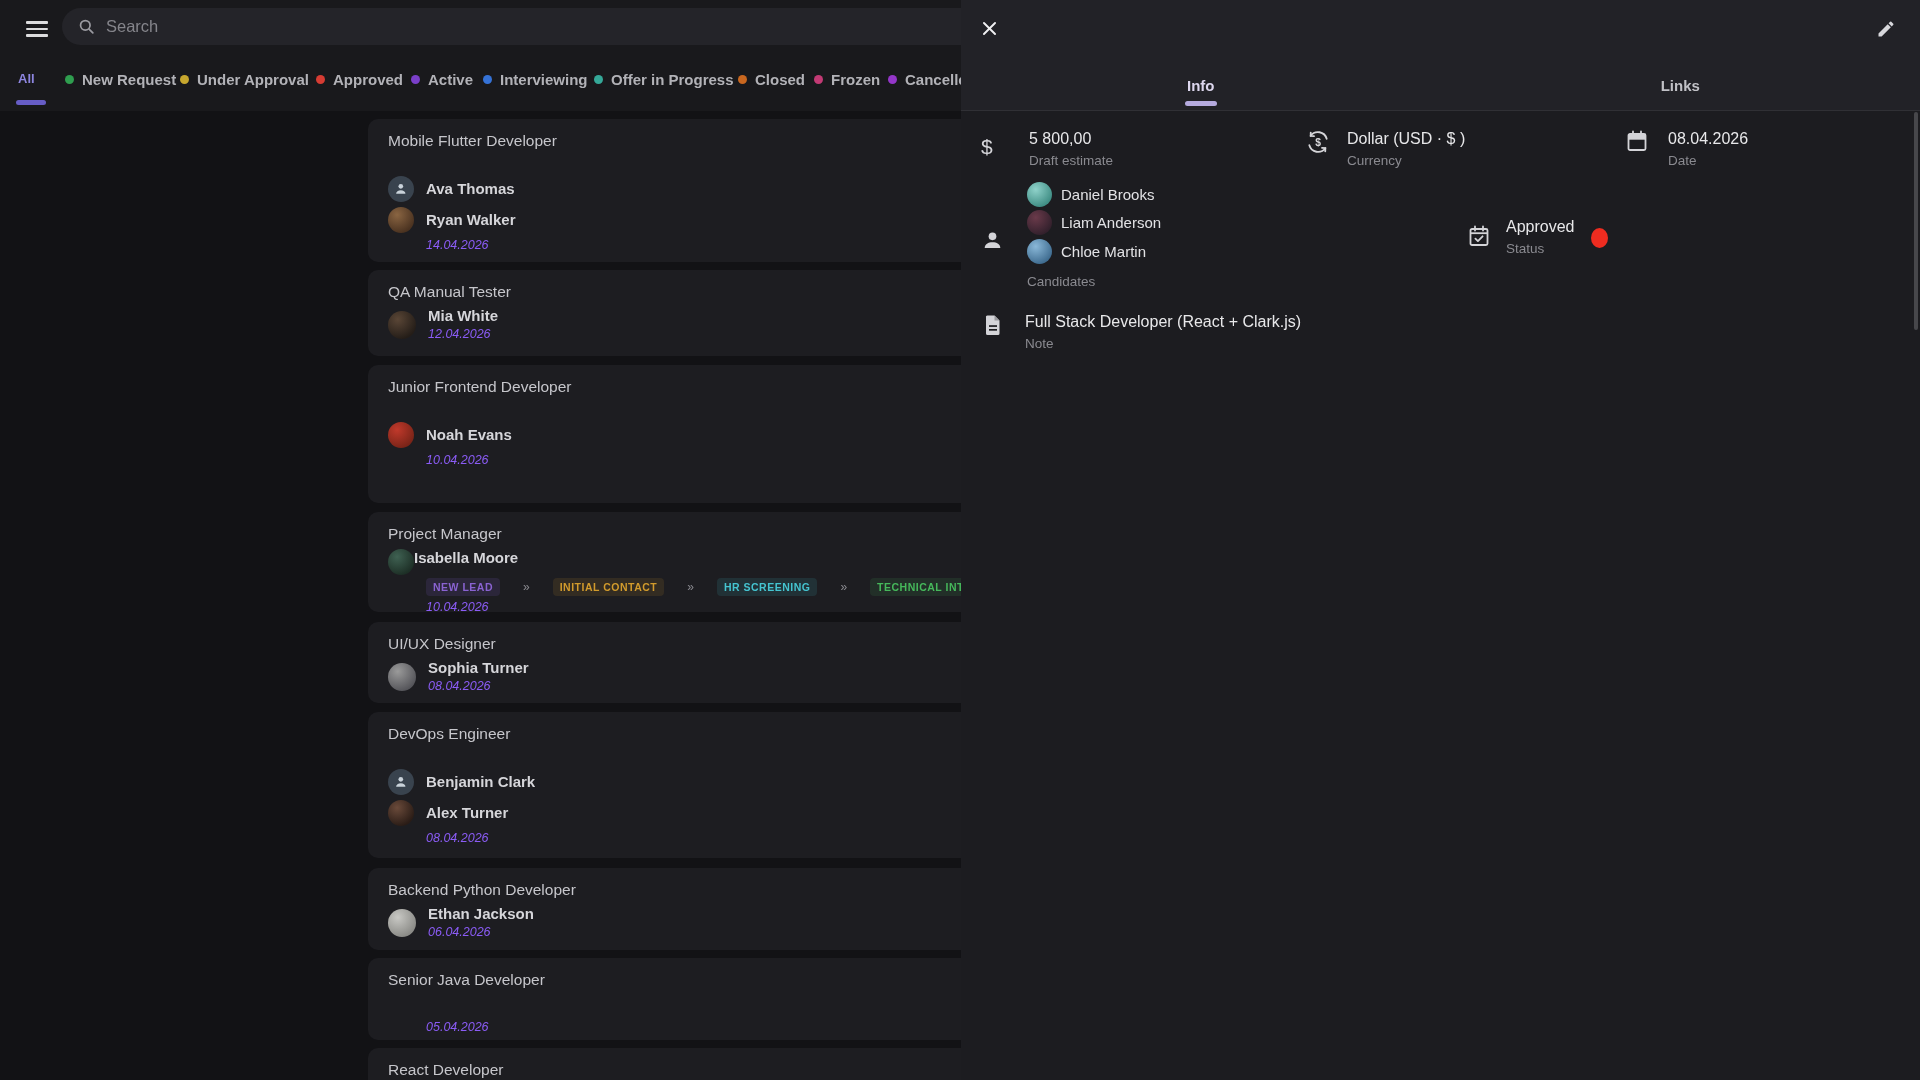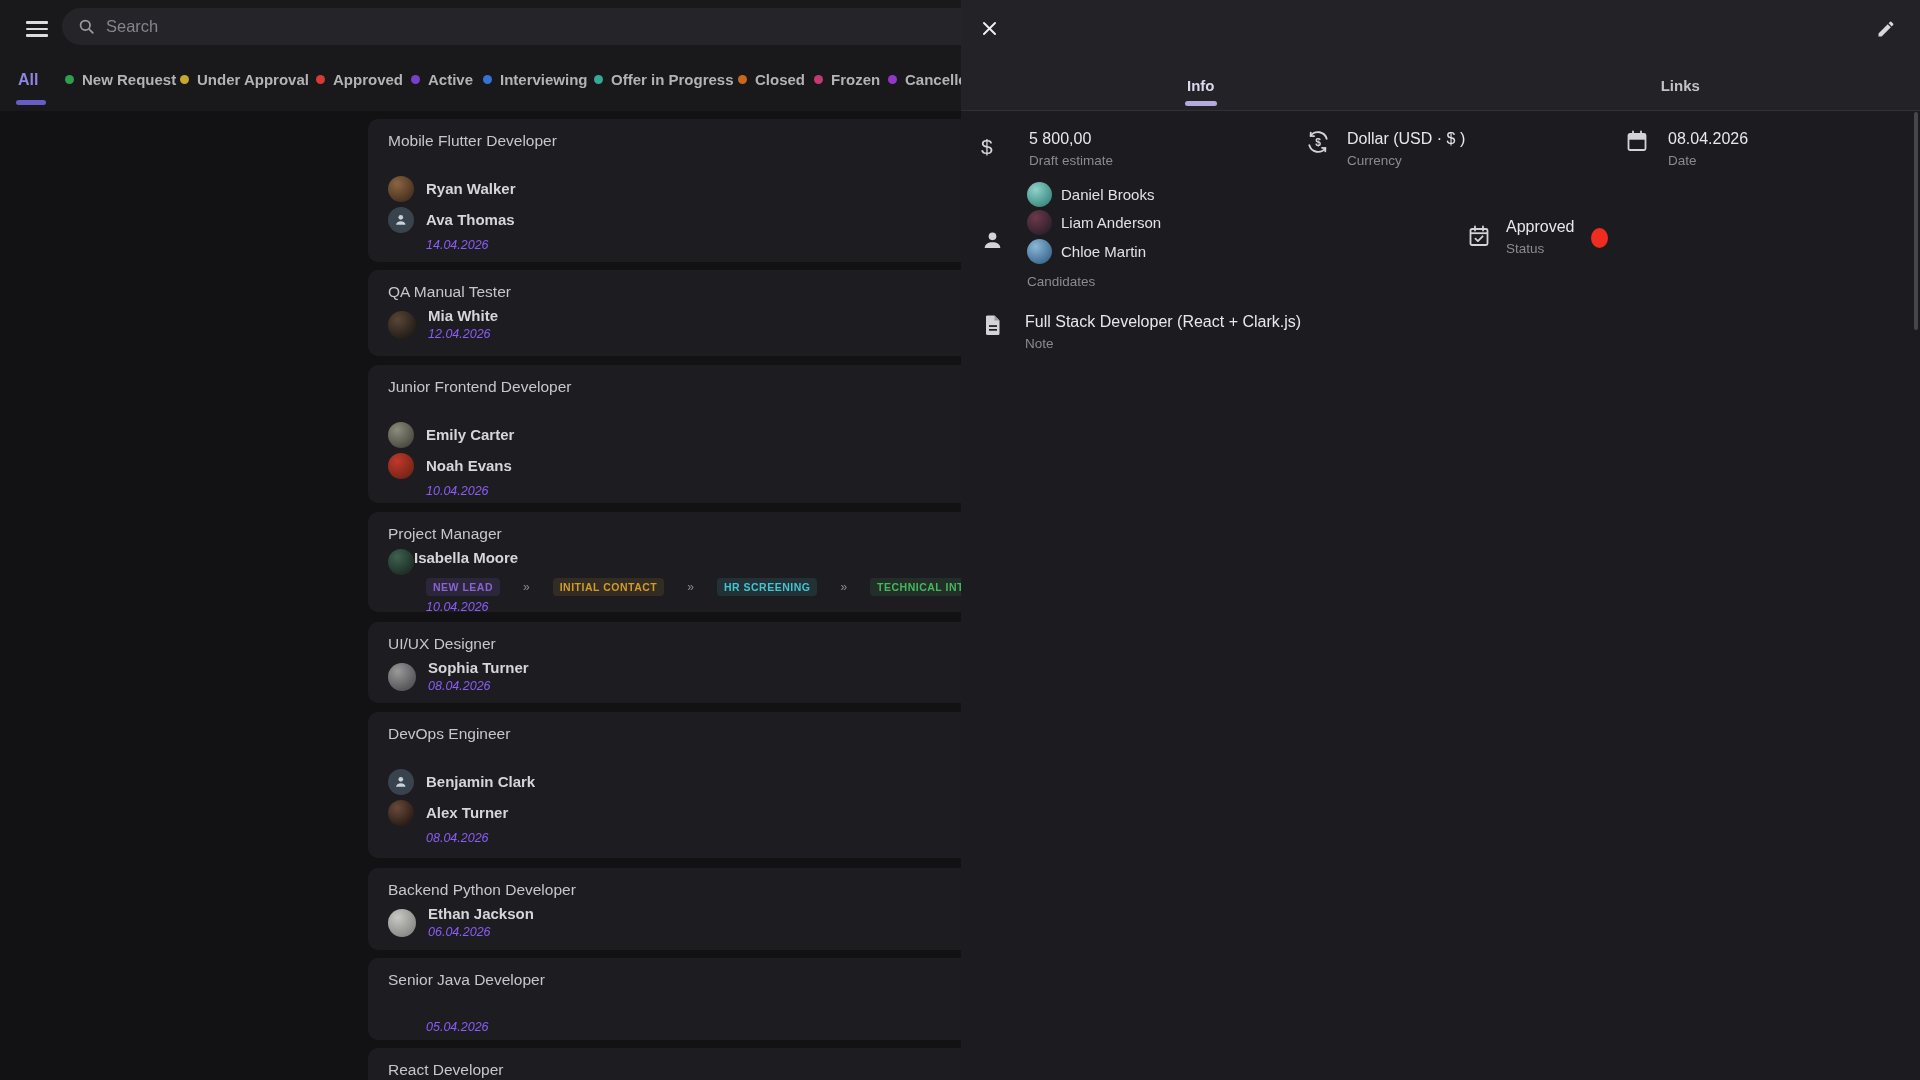--- a/index.html
+++ b/index.html
@@ -9,21 +9,21 @@
 
   
   .top-area { position:absolute; left:0; top:0; width:1920px; height:111px; background:#19191c; }
   .hamburger { position:absolute; left:26px; top:16px; width:28px; height:26px; display:flex; flex-direction:column; justify-content:center; gap:4px; cursor:pointer; }
   .hamburger span { display:block; width:22px; height:2.4px; background:#dcdcde; border-radius:1px; }
   .search-pill { position:absolute; left:62px; top:8px; width:1000px; height:37px; background:#242429; border-radius:19px; display:flex; align-items:center; padding-left:15px; gap:10px; }
   .search-pill input { background:transparent; border:none; outline:none; color:#c9c9cd; font-size:16.5px; width:800px; font-family:inherit; }
   .search-pill input::placeholder { color:#85858b; }
 
   .filter-row { position:absolute; left:0; top:62px; height:48px; width:1920px; display:flex; align-items:flex-start; }
-  .tab-all { position:absolute; left:18px; top:9px; font-size:16px; font-weight:700; color:#8d85df; cursor:pointer; }
+  .tab-all { position:absolute; left:18px; top:9px; font-size:13px; font-weight:700; color:#8d85df; cursor:pointer; }
   .tab-all-underline { position:absolute; left:16px; top:38px; width:30px; height:5px; border-radius:3px; background:#675dc6; }
   .filter-item { position:absolute; top:9px; display:flex; align-items:center; gap:8px; cursor:pointer; white-space:nowrap; }
   .filter-dot { width:9px; height:9px; border-radius:50%; flex:none; }
   .filter-label { font-size:15px; font-weight:700; color:#b2b2b7; }
 
   
   .card { position:absolute; left:368px; width:622px; background:#1d1d21; border-radius:10px; padding:12px 20px; overflow:hidden; cursor:pointer; }
   .card-title { font-size:15.5px; color:#c6c6cb; line-height:20px; }
   .cand-row { display:flex; align-items:center; gap:12px; height:31px; }
   .avatar { width:26px; height:26px; border-radius:50%; flex:none; display:flex; align-items:center; justify-content:center; overflow:hidden; }
@@ -123,52 +123,48 @@
           </div>
         </div>
     </div>
   </div>
 
   <div id="vacancy-list">
       <div class="card" style="top: 119px; height: 143px;">
         <div class="card-title">Mobile Flutter Developer</div>
         <div class="rows-two">
           <div class="cand-row">
-            <div class="avatar" style="background: radial-gradient(circle at 35% 30%, rgb(138, 101, 66) 0%, rgb(74, 50, 32) 75%);"></div>
-            <span class="cand-name">Ryan Walker</span>
-          </div>
-          <div class="cand-row">
             <div class="avatar" style="background: rgb(57, 67, 78);">
               <svg width="60%" height="60%" viewBox="0 0 24 24" fill="#c9d2da">
                 <circle cx="12" cy="8.2" r="3.6"></circle>
                 <path d="M4.8 19.5c0-3.6 3.3-5.4 7.2-5.4s7.2 1.8 7.2 5.4z"></path>
               </svg>
             </div>
             <span class="cand-name">Ava Thomas</span>
           </div>
+          <div class="cand-row">
+            <div class="avatar" style="background: radial-gradient(circle at 35% 30%, rgb(138, 101, 66) 0%, rgb(74, 50, 32) 75%);"></div>
+            <span class="cand-name">Ryan Walker</span>
+          </div>
         </div>
         <div class="card-date date-indent">14.04.2026</div>
       </div>
       <div class="card" style="top: 270px; height: 86px;">
         <div class="card-title">QA Manual Tester</div>
         <div class="media">
           <div class="avatar" style="background: radial-gradient(circle at 35% 30%, rgb(90, 70, 54) 0%, rgb(36, 29, 24) 75%);"></div>
           <div class="stack">
             <div class="cand-name">Mia White</div>
             <div class="card-date">12.04.2026</div>
           </div>
         </div>
       </div>
       <div class="card" style="top: 365px; height: 138px;">
         <div class="card-title">Junior Frontend Developer</div>
         <div class="rows-two">
-          <div class="cand-row">
-            <div class="avatar" style="background: radial-gradient(circle at 35% 30%, rgb(141, 141, 124) 0%, rgb(76, 76, 66) 75%);"></div>
-            <span class="cand-name">Emily Carter</span>
-          </div>
           <div class="cand-row">
             <div class="avatar" style="background: radial-gradient(circle at 35% 30%, rgb(192, 57, 43) 0%, rgb(122, 36, 24) 75%);"></div>
             <span class="cand-name">Noah Evans</span>
           </div>
         </div>
         <div class="card-date date-indent">10.04.2026</div>
       </div>
       <div class="card" style="top: 512px; height: 100px;">
         <div class="card-title">Project Manager</div>
         <div class="tagged-head">

